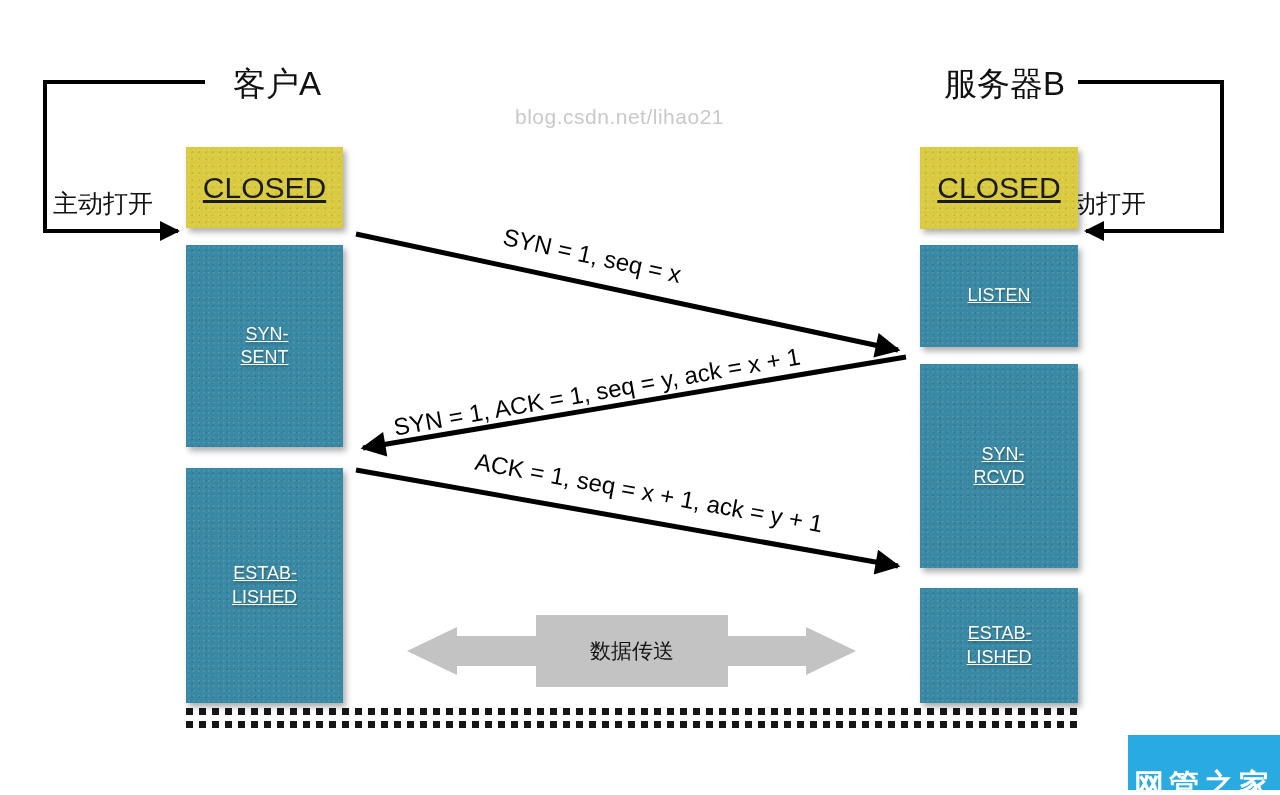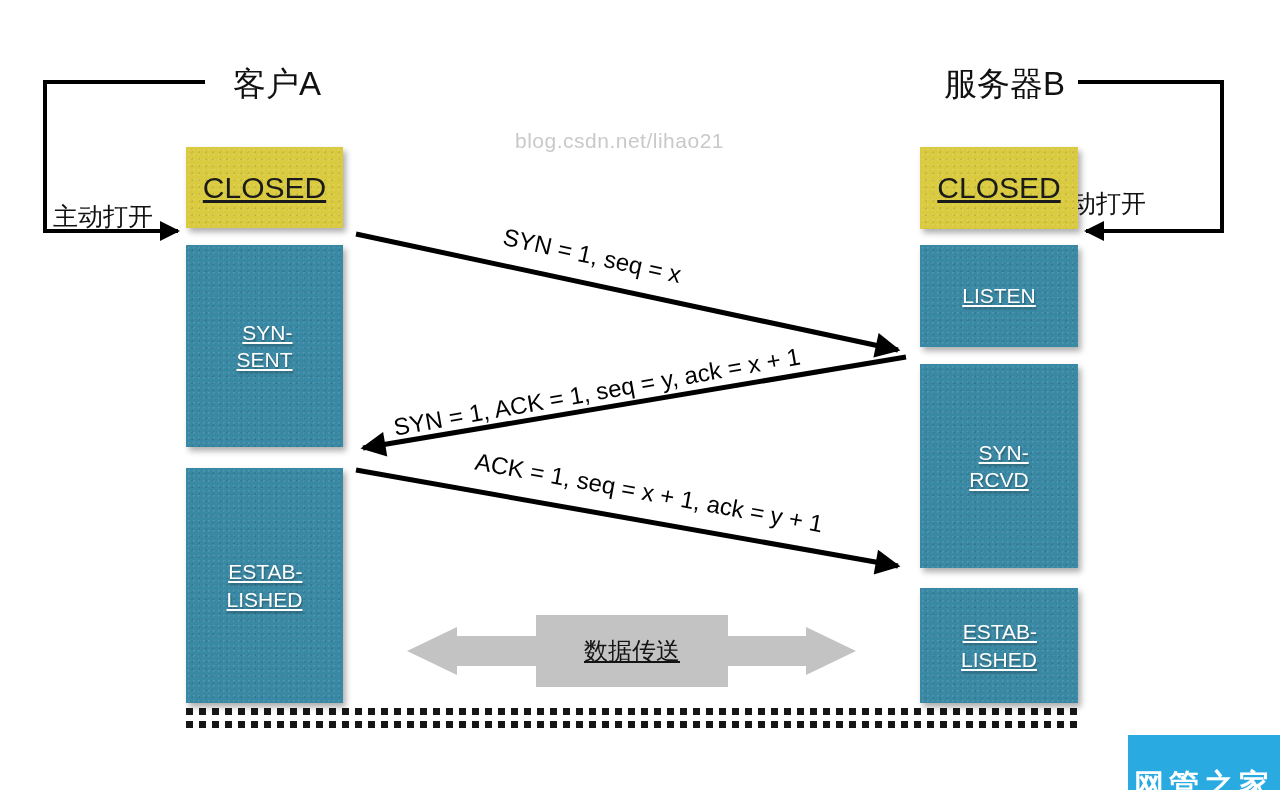--- a/index.html
+++ b/index.html
@@ -1,57 +1,57 @@
 <!DOCTYPE html>
 <html><head>
 <meta charset="utf-8">
 <style>
   html,body{margin:0;padding:0;background:#ffffff;}
   body{font-family:"Liberation Sans","DejaVu Sans",sans-serif;}
   .stage{position:relative;width:1280px;height:795px;background:#ffffff;overflow:hidden;}
   .svg-layer{position:absolute;left:0;top:0;width:1280px;height:795px;}
 
-  .watermark{position:absolute;left:515px;top:105px;font-size:21px;color:#c9c9c9;letter-spacing:.5px;margin-top:24px;}
+  .watermark{position:absolute;left:515px;top:105px;font-size:21px;color:#c9c9c9;letter-spacing:.5px;}
 
   .host-title{position:absolute;font-size:33px;color:#111;white-space:nowrap;}
   .client-title{left:233px;top:62px;}
   .server-title{left:944px;top:62px;text-align:center;}
 
   .open-label{position:absolute;font-size:25px;color:#111;white-space:nowrap;}
-  .active-open{left:53px;top:200px;font-family:Liberation Mono, monospace;}
+  .active-open{left:53px;top:187px;font-family:Liberation Mono, monospace;}
   .passive-open{left:1046px;top:187px;}
 
   .state-box{position:absolute;display:flex;align-items:center;justify-content:center;
              text-align:right;box-shadow:3px 4px 6px rgba(0,0,0,.32);text-decoration:underline;}
   .state-teal{background-color:#3a89a4;
       background-image:radial-gradient(rgba(255,255,255,.10) 1px,transparent 1px),
                        radial-gradient(rgba(0,0,0,.12) 1px,transparent 1px);
       background-size:5px 5px,7px 7px;background-position:0 0,3px 2px;
-      color:#fff;font-size:21px;line-height:1.3;white-space:pre-line;
+      color:#fff;font-size:18px;line-height:1.3;white-space:pre-line;
       text-shadow:1px 2px 2px rgba(0,0,0,.3);}
   .state-yellow{background-color:#d9ca40;
       background-image:radial-gradient(rgba(255,255,255,.14) 1px,transparent 1px),
                        radial-gradient(rgba(0,0,0,.10) 1px,transparent 1px);
       background-size:5px 5px,7px 7px;background-position:0 0,3px 2px;
       color:#1a1a1a;font-size:30px;}
   .c-closed{left:186px;top:147px;width:157px;height:81px;}
   .c-synsent{left:186px;top:245px;width:157px;height:202px;}
   .c-estab{left:186px;top:468px;width:157px;height:235px;}
   .s-closed{left:920px;top:147px;width:158px;height:82px;}
   .s-listen{left:920px;top:245px;width:158px;height:102px;}
   .s-synrcvd{left:920px;top:364px;width:158px;height:204px;}
   .s-estab{left:920px;top:588px;width:158px;height:115px;}
 
   .msg-label{position:absolute;font-size:24px;color:#000;white-space:nowrap;}
   .msg-syn{left:592px;top:256px;transform:translate(-50%,-50%) rotate(12.3deg);}
   .msg-synack{left:597px;top:392px;transform:translate(-50%,-50%) rotate(-10deg);}
   .msg-ack{left:649px;top:493px;transform:translate(-50%,-50%) rotate(10.3deg);}
 
   .data-transfer-label{position:absolute;left:536px;top:615px;width:192px;height:72px;
-      display:flex;align-items:center;justify-content:center;font-size:24px;color:#141414;text-decoration:underline;}
+      display:flex;align-items:center;justify-content:center;font-size:21px;color:#141414;}
 
   .dotted-line{position:absolute;left:186px;width:892px;height:7px;
       background:repeating-linear-gradient(to right,#161616 0 7px,transparent 7px 13px);}
   .dotted-1{top:708px;}
   .dotted-2{top:721px;}
 
   .logo{position:absolute;left:1128px;top:735px;width:152px;height:55px;background:#29abe2;
       color:#fff;display:flex;flex-direction:column;justify-content:center;gap:31px;}
   .logo-line1{font-size:14px;font-weight:bold;text-align:right;padding-right:12px;line-height:1.1;}
   .logo-line2{font-size:30px;font-weight:bold;text-align:center;letter-spacing:5px;line-height:1.15;}

